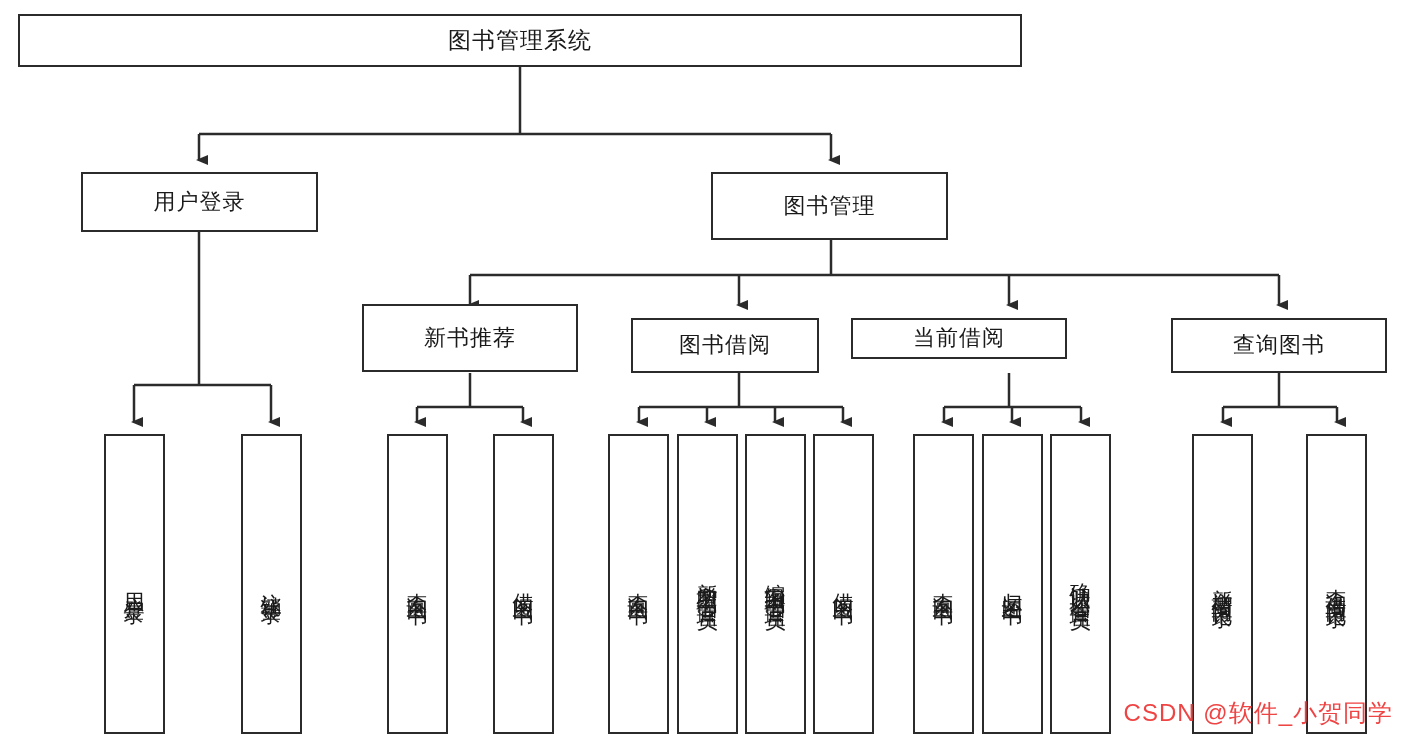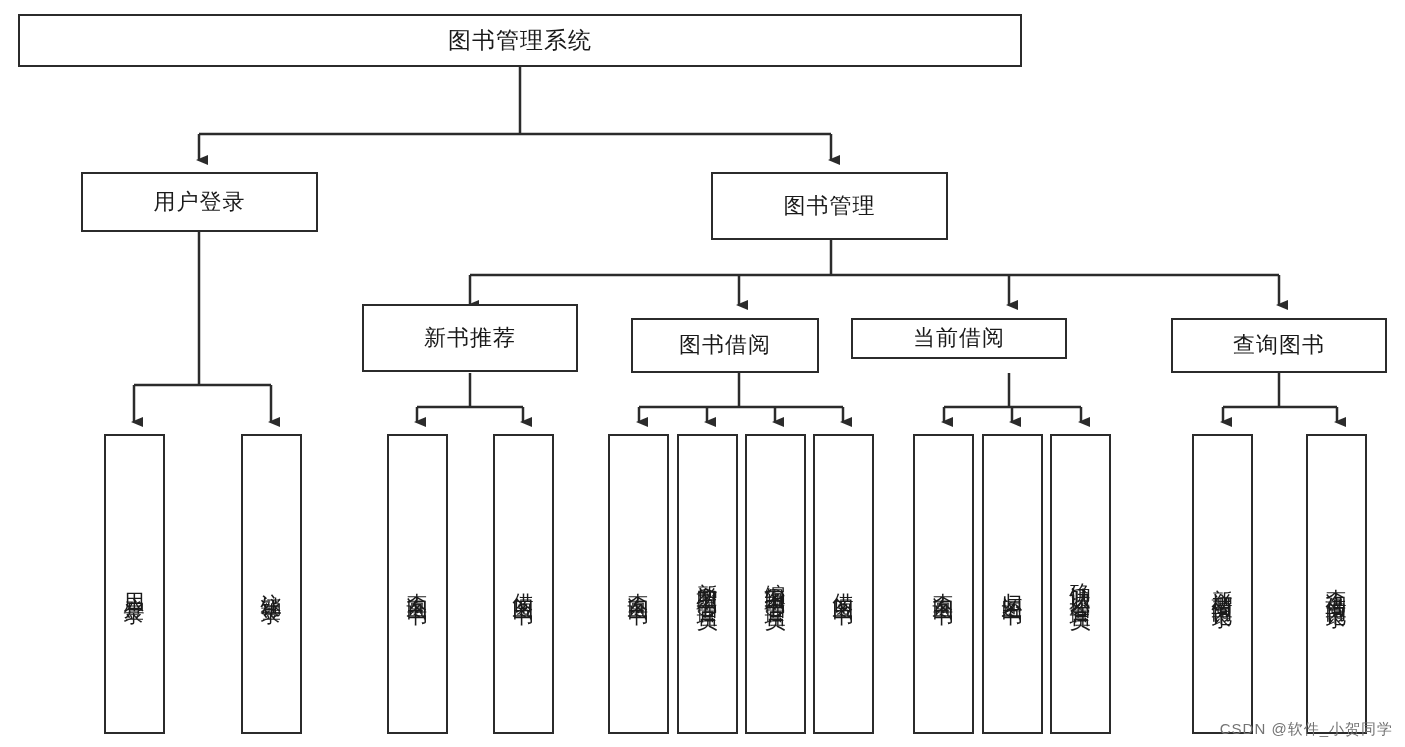--- a/index.html
+++ b/index.html
@@ -54,23 +54,23 @@
     padding: 4px 0;
   }
   .node.vert .vlabel {
     writing-mode: vertical-rl;
     text-orientation: upright;
     white-space: nowrap;
   }
   .watermark {
     position: absolute;
     right: 12px;
-    bottom: 8px;
-    font-size: 15px;
-    color: #737373;
+    bottom: 18px;
+    font-size: 24px;
+    color: #ef4444;
     letter-spacing: 1px;
     white-space: nowrap;
     user-select: none;
   }
 </style>
 </head>
 <body>
 
 <div id="canvas">
 

